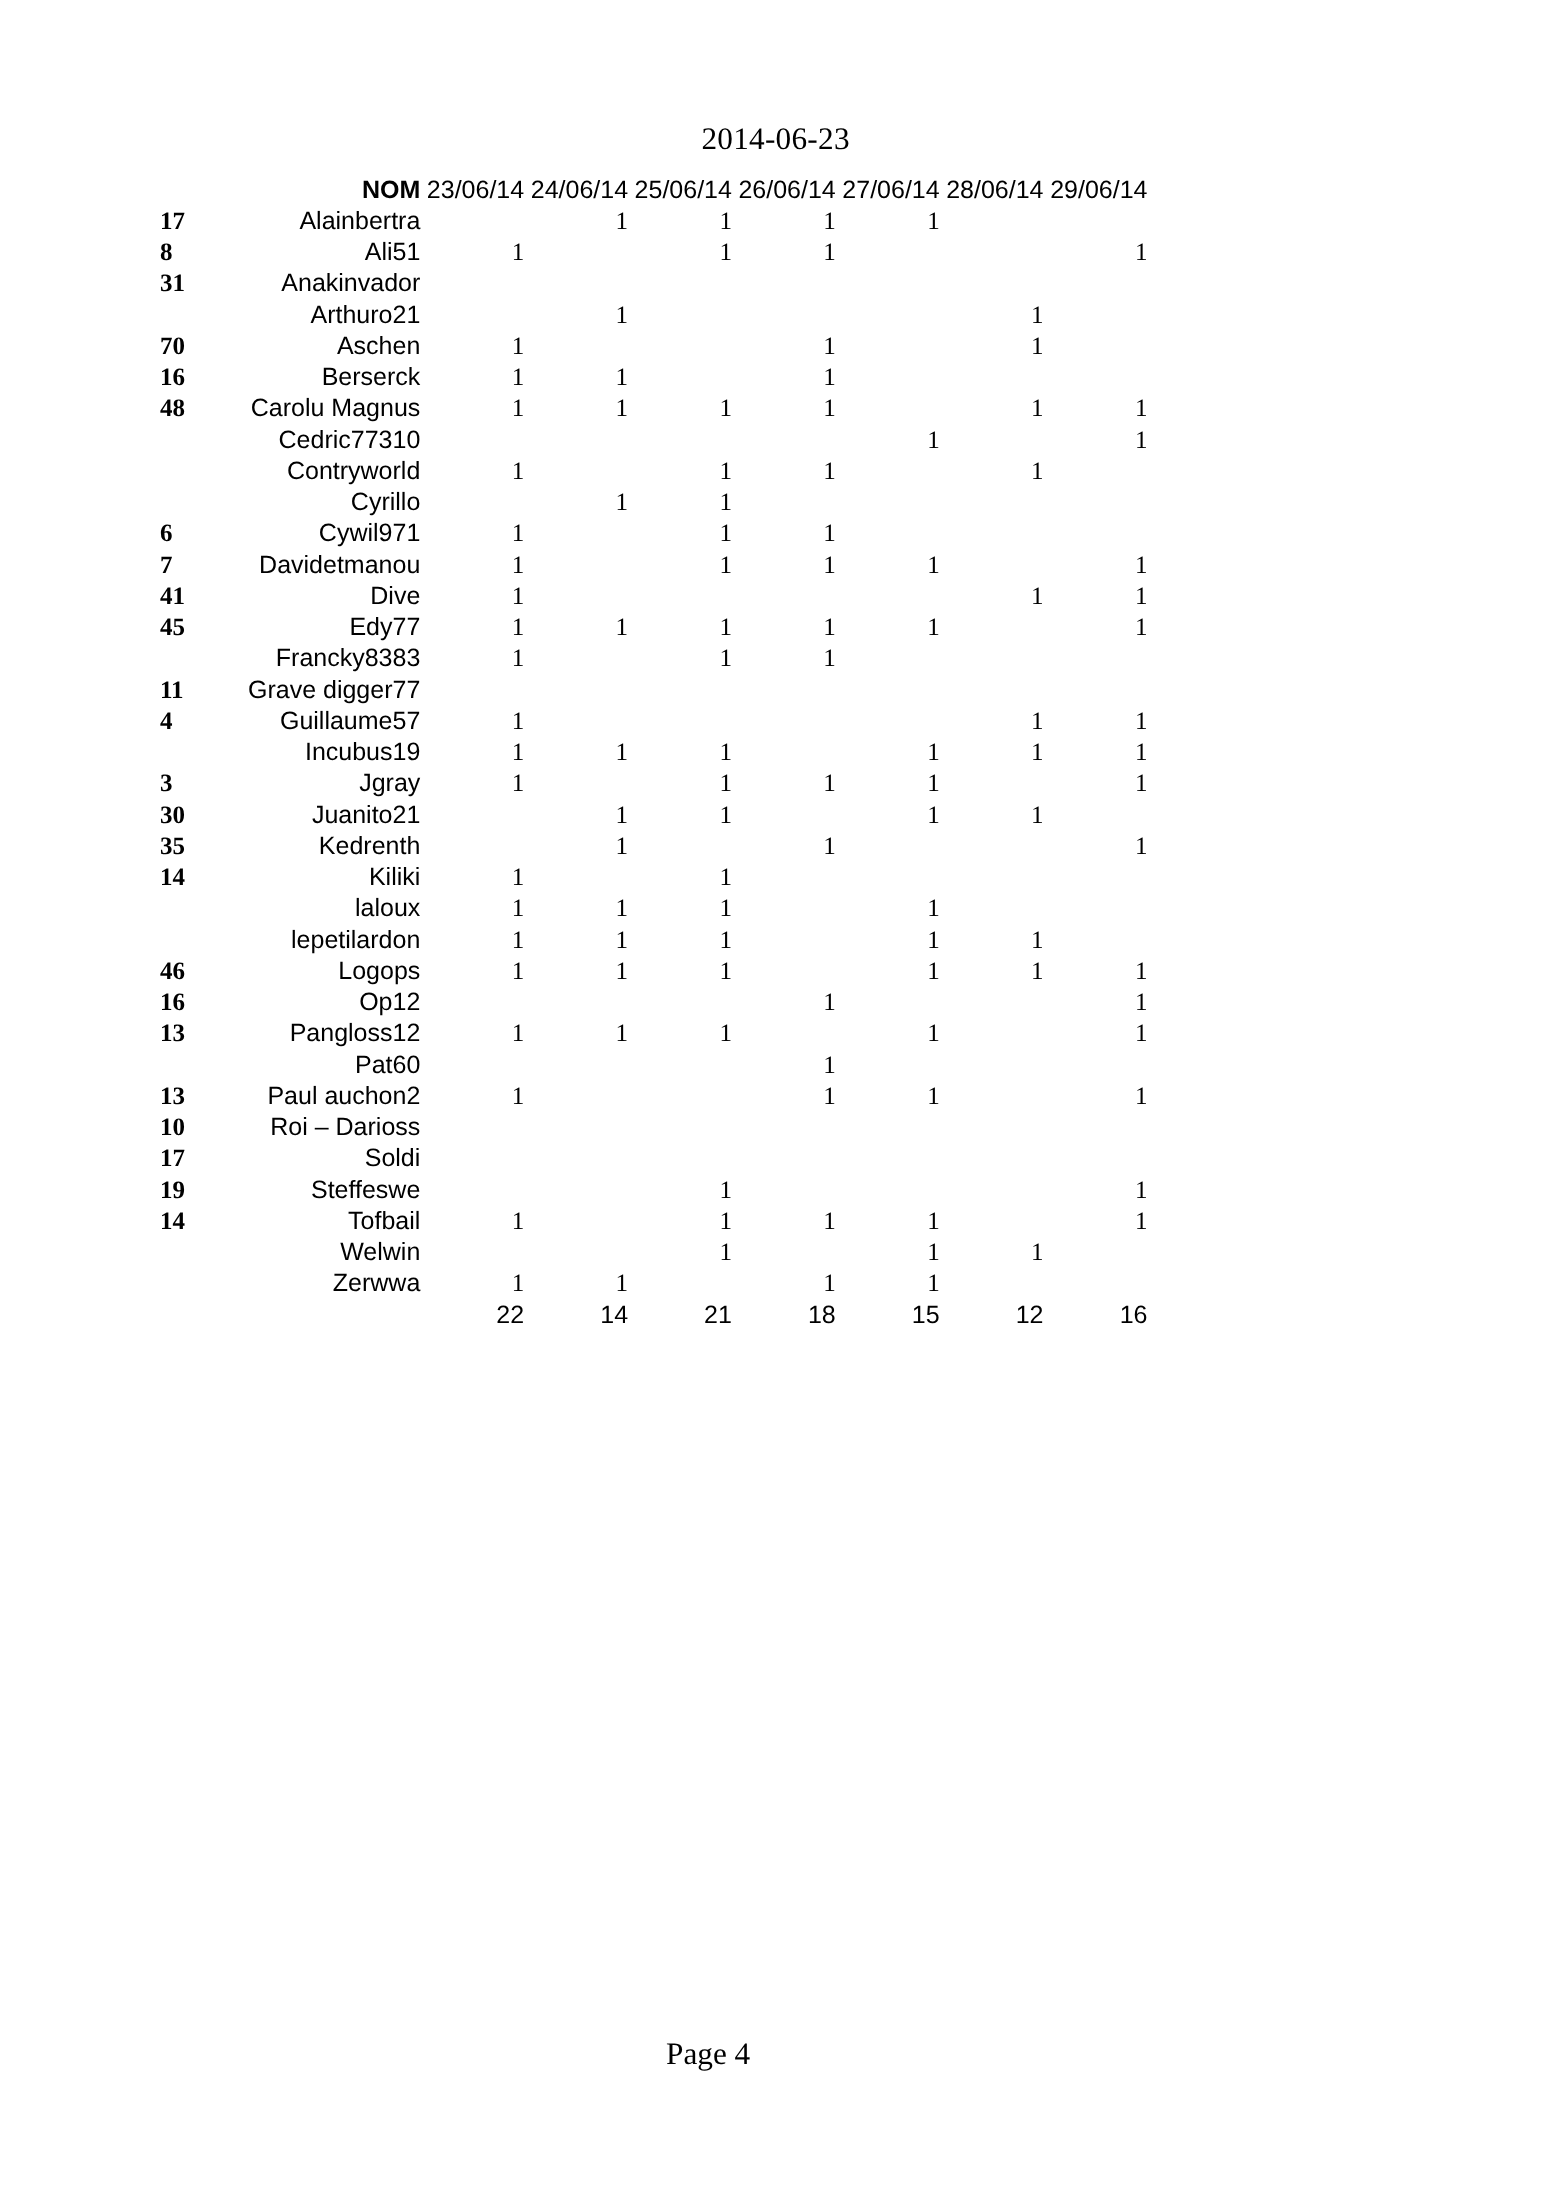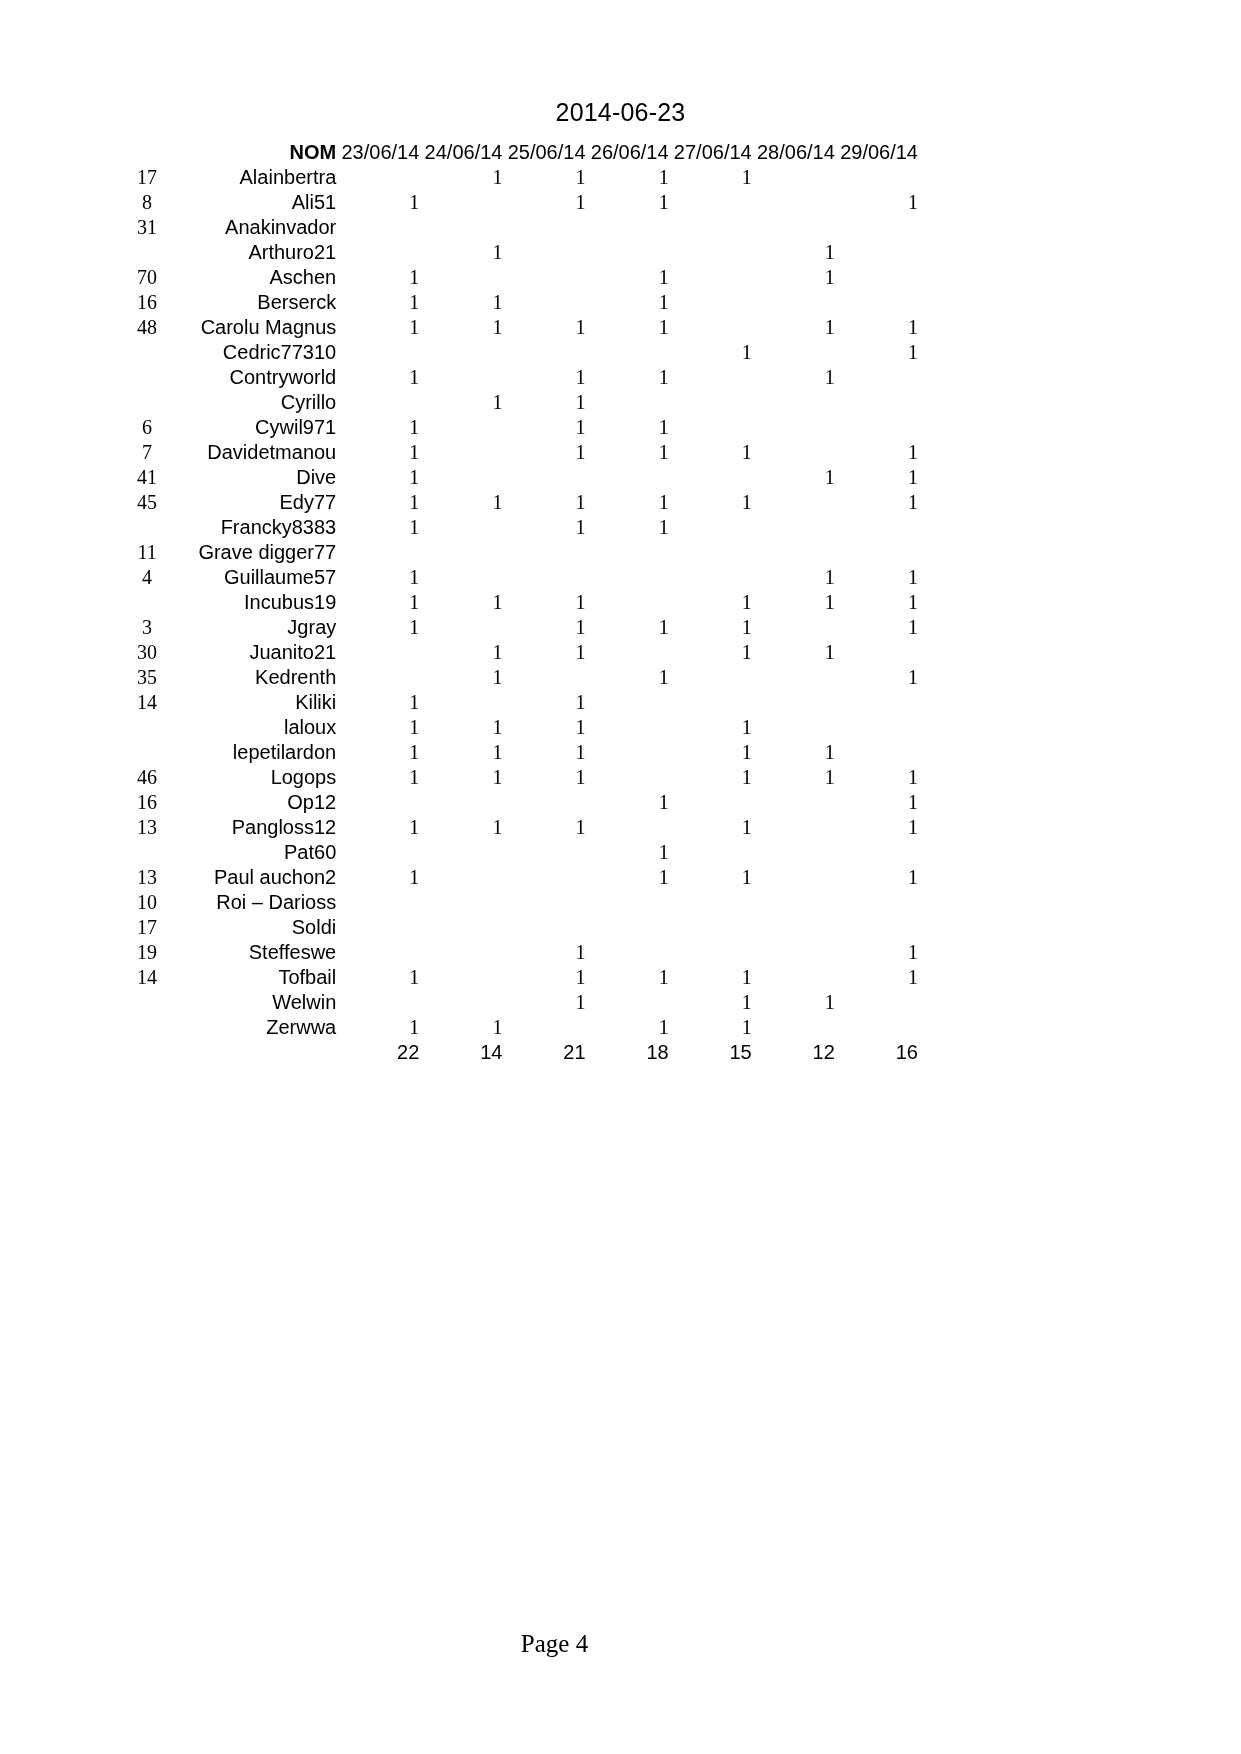--- a/index.html
+++ b/index.html
@@ -22,21 +22,21 @@
     height: 1754px;
     box-sizing: border-box;
   }
 
   .doc-title {
     position: absolute;
     top: 98px;
     left: 0;
     width: 1241px;
     text-align: center;
-    font-family: Liberation Sans, sans-serif;
+    font-family: Liberation Serif, serif;
     font-size: 25px;
     letter-spacing: 0.2px;
   }
 
   .table-wrap {
     position: absolute;
     top: 140px;
     left: 128px;
     width: 790px;
   }
@@ -56,24 +56,25 @@
     padding: 0;
     border: none;
     font-size: 20px;
     line-height: 25px;
     height: 25px;
     vertical-align: baseline;
     white-space: nowrap;
   }
 
   th.rank-head, td.rank {
-    text-align: center;
+    text-align: left;
     padding-right: 8px;
     font-family: "Liberation Serif", serif;
     font-size: 18px;
+    font-weight: bold;
   }
 
   th.name-head, td.name {
     text-align: right;
     font-family: "Liberation Sans", sans-serif;
     font-size: 20px;
     padding-left: 0;
   }
 
   th.date-head {
@@ -95,21 +96,21 @@
     font-family: "Liberation Sans", sans-serif;
     font-size: 20px;
   }
 
   tr.totals td.rank,
   tr.totals td.name { }
 
   .page-footer {
     position: absolute;
     top: 1630px;
-    left: 0;
+    left: 12px;
     width: 1109px;
     text-align: center;
     font-family: "Liberation Serif", serif;
     font-size: 25px;
   }
 </style>
 </head>
 <body>
 
 <div class="page">

